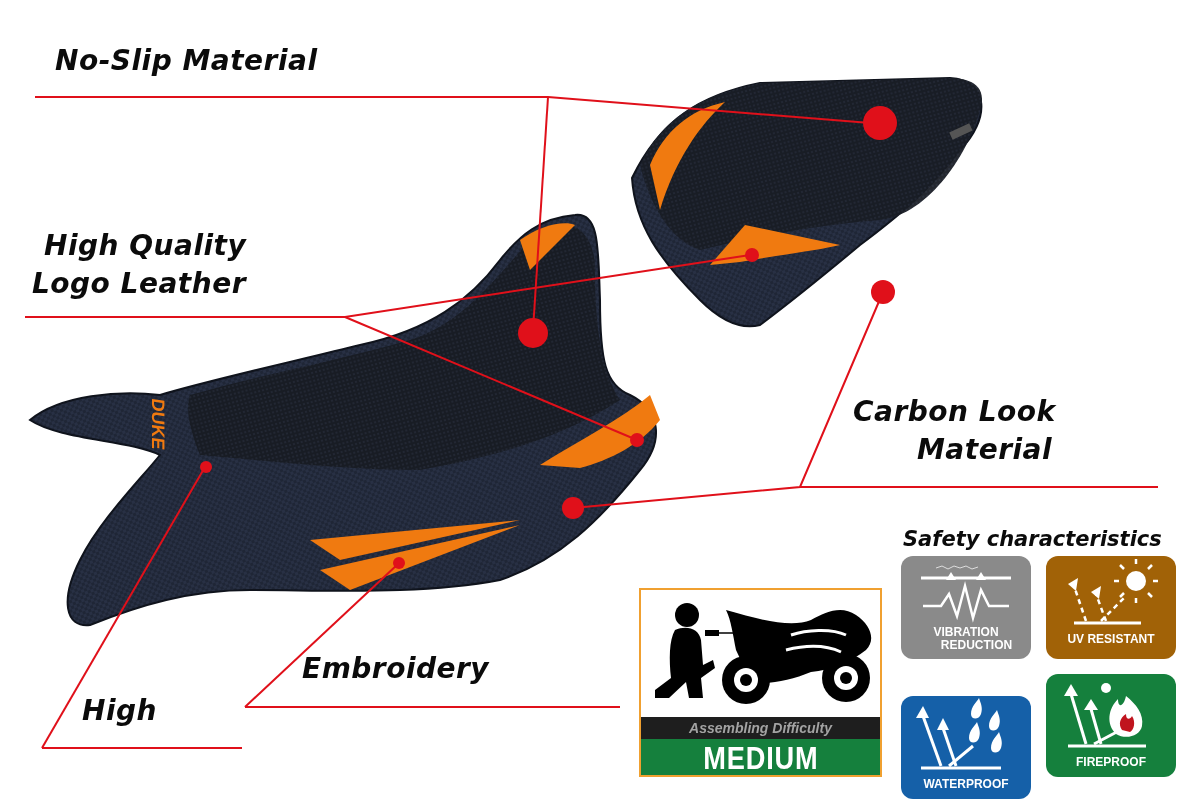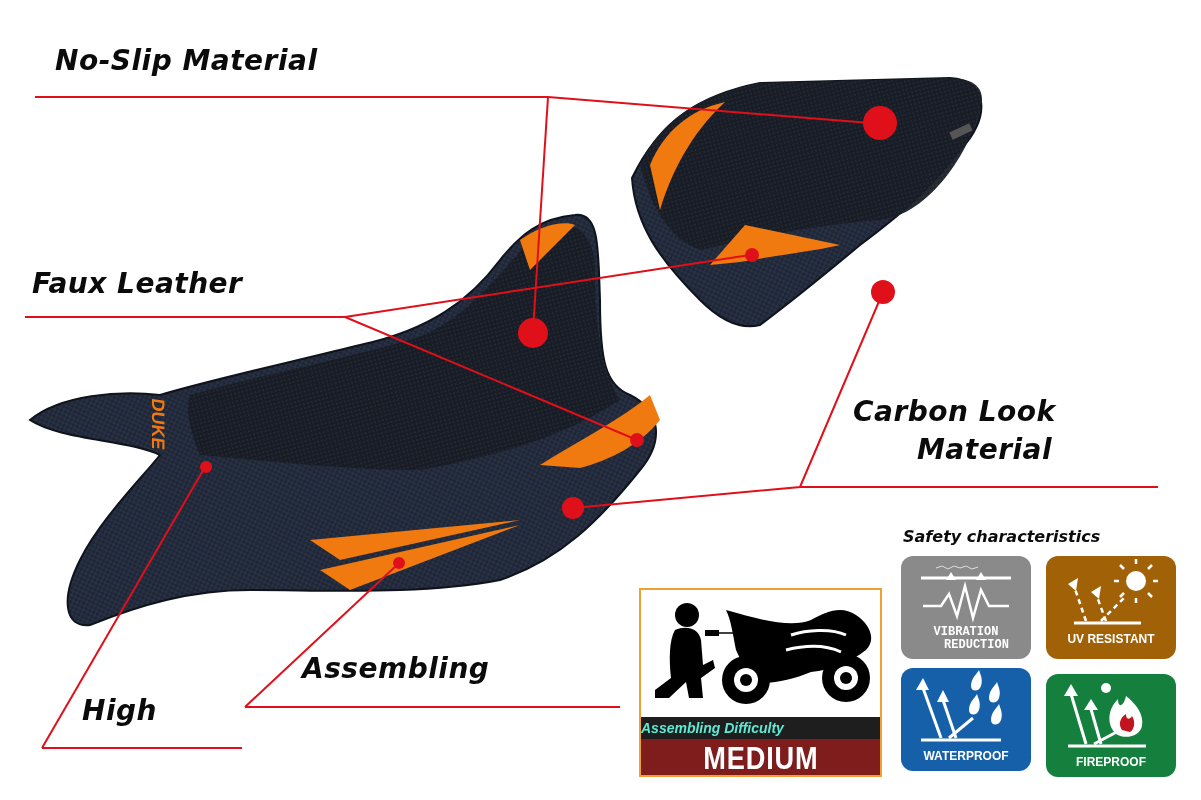--- a/index.html
+++ b/index.html
@@ -11,32 +11,32 @@
     font-weight: 900; font-style: italic; letter-spacing: 0.5px; line-height: 1;
     white-space: nowrap;
   }
   .label.big { font-size: 28px; }
   .assembly {
     position: absolute; left: 639px; top: 588px; width: 243px; height: 189px;
     border: 2px solid #f0a030; background: #fff; box-sizing: border-box;
   }
   .assembly .bar-dark {
     position: absolute; left: 0; right: 0; top: 127px; height: 22px; background: #1e1e1e;
-    color: #5eead4; font-weight: 700; font-style: italic; font-size: 14px; text-align: left; line-height: 22px;
+    color: #a3a3a3; font-weight: 700; font-style: italic; font-size: 14px; text-align: center; line-height: 22px;
     font-family: "Liberation Sans", sans-serif;
   }
   .assembly .bar-orange {
-    position: absolute; left: 0; right: 0; top: 149px; bottom: 0; background: #7f1d1d;
+    position: absolute; left: 0; right: 0; top: 149px; bottom: 0; background: #15803d;
     color: #fff; font-weight: 700; font-size: 32px; text-align: center; line-height: 38px;
     font-family: "Liberation Sans", sans-serif; letter-spacing: 1px;
     transform-origin: center; 
   }
   .assembly .bar-orange span { display: inline-block; transform: scaleX(0.85); }
   .safety-title {
-    position: absolute; left: 903px; top: 527px; font-size: 16px; font-weight: 900; font-style: italic;
+    position: absolute; left: 903px; top: 527px; font-size: 21px; font-weight: 900; font-style: italic;
     color: #0b0b0b; font-family: "DejaVu Sans", sans-serif; white-space: nowrap;
   }
   .tile {
     position: absolute; width: 130px; height: 103px; border-radius: 12px; color: #fff;
     font-family: "Liberation Sans", sans-serif; font-weight: 700; text-align: center;
   }
   .tile svg { position: absolute; left: 0; top: 0; }
   .tile .t-label { position: absolute; left: 0; right: 0; font-size: 12px; line-height: 13px; }
   .duke { position:absolute; left: 168px; top: 400px; color:#f07a10; font-family: "Liberation Sans", sans-serif; font-weight:700; font-size: 18px; transform: rotate(90deg) skewX(-8deg); transform-origin: left top; letter-spacing: 0px; }
 </style>
@@ -96,24 +96,25 @@
       <circle cx="883" cy="292" r="12"></circle>
       <circle cx="573" cy="508" r="11"></circle>
       <circle cx="399" cy="563" r="6"></circle>
       <circle cx="206" cy="467" r="6"></circle>
     </g>
   </svg>
 
   <div class="duke">DUKE</div>
 
   <div class="label big" style="left:55px; top:47px;">No-Slip Material</div>
-  <div class="label big" style="left:32px; top:270px;">Faux Leather</div>
+  <div class="label big" style="left:44px; top:232px;">High Quality</div>
+  <div class="label big" style="left:32px; top:270px;">Logo Leather</div>
   <div class="label big" style="left:917px; top:436px;">Material</div>
   <div class="label big" style="left:853px; top:398px;">Carbon Look</div>
-  <div class="label big" style="left:302px; top:655px;">Assembling</div>
+  <div class="label big" style="left:302px; top:655px;">Embroidery</div>
   <div class="label big" style="left:82px; top:697px;">High</div>
 
   <div class="assembly">
     <svg width="239" height="125" viewBox="0 0 239 125">
 
       <circle cx="46" cy="25" r="12" fill="#000"></circle>
       <path d="M34,40 C45,35 58,38 60,50 L62,75 L72,70 L74,78 L60,88 L62,108 L48,108 L45,92 L28,108 L14,108 L14,100 L30,88 C28,70 28,50 34,40 Z" fill="#000"></path>
       <rect x="64" y="40" width="14" height="6" fill="#000"></rect>
       <line x1="78" y1="43" x2="92" y2="43" stroke="#000" stroke-width="1.5"></line>
 
@@ -126,21 +127,21 @@
       <circle cx="205" cy="88" r="6" fill="#000"></circle>
       <path d="M150,45 C165,40 190,38 205,45" stroke="#fff" stroke-width="3" fill="none"></path>
       <path d="M145,60 C165,55 185,55 200,62" stroke="#fff" stroke-width="3" fill="none"></path>
     </svg>
     <div class="bar-dark">Assembling Difficulty</div>
     <div class="bar-orange"><span>MEDIUM</span></div>
   </div>
 
   <div class="safety-title">Safety characteristics</div>
 
-  <div class="tile" style="left:901px; top:556px; background:#8a8a8a;font-family:Liberation Mono, monospace;">
+  <div class="tile" style="left:901px; top:556px; background:#8a8a8a;">
     <svg width="130" height="70" viewBox="0 0 130 70">
       <path d="M35,12 l6,-2 l6,3 l6,-3 l6,2 l6,-2 l6,3 l6,-2" stroke="#ddd" stroke-width="1" fill="none"></path>
       <line x1="20" y1="22" x2="110" y2="22" stroke="#fff" stroke-width="3"></line>
       <polygon points="45,24 50,16 55,24" fill="#fff"></polygon>
       <polygon points="75,24 80,16 85,24" fill="#fff"></polygon>
       <path d="M22,50 L40,50 L48,38 L56,60 L64,30 L72,62 L80,34 L88,50 L108,50" stroke="#fff" stroke-width="2.5" fill="none"></path>
     </svg>
     <div class="t-label" style="top:70px;">VIBRATION</div>
     <div class="t-label" style="top:83px;padding-left:21px;">REDUCTION</div>
   </div>
@@ -163,21 +164,21 @@
         <line x1="60" y1="65" x2="50" y2="38"></line>
         <line x1="55" y1="65" x2="80" y2="40"></line>
       </g>
       <polygon points="22,28 32,22 30,35" fill="#fff"></polygon>
       <polygon points="45,36 55,30 53,43" fill="#fff"></polygon>
       <line x1="28" y1="67" x2="95" y2="67" stroke="#fff" stroke-width="3"></line>
     </svg>
     <div class="t-label" style="top:77px;">UV RESISTANT</div>
   </div>
 
-  <div class="tile" style="left:901px; top:668px; background:#1560a8;">
+  <div class="tile" style="left:901px; top:696px; background:#1560a8;">
     <svg width="130" height="80" viewBox="0 0 130 80">
       <g stroke="#fff" stroke-width="3" fill="none">
         <line x1="40" y1="70" x2="22" y2="20"></line>
         <line x1="55" y1="70" x2="42" y2="32"></line>
         <line x1="48" y1="70" x2="72" y2="50"></line>
         <line x1="20" y1="72" x2="100" y2="72"></line>
       </g>
       <polygon points="15,22 22,10 28,22" fill="#fff"></polygon>
       <polygon points="36,34 42,22 48,34" fill="#fff"></polygon>
       <path d="M70,18 C70,10 76,6 78,2 C80,8 82,12 80,18 C78,24 70,24 70,18 Z" fill="#fff"></path>

